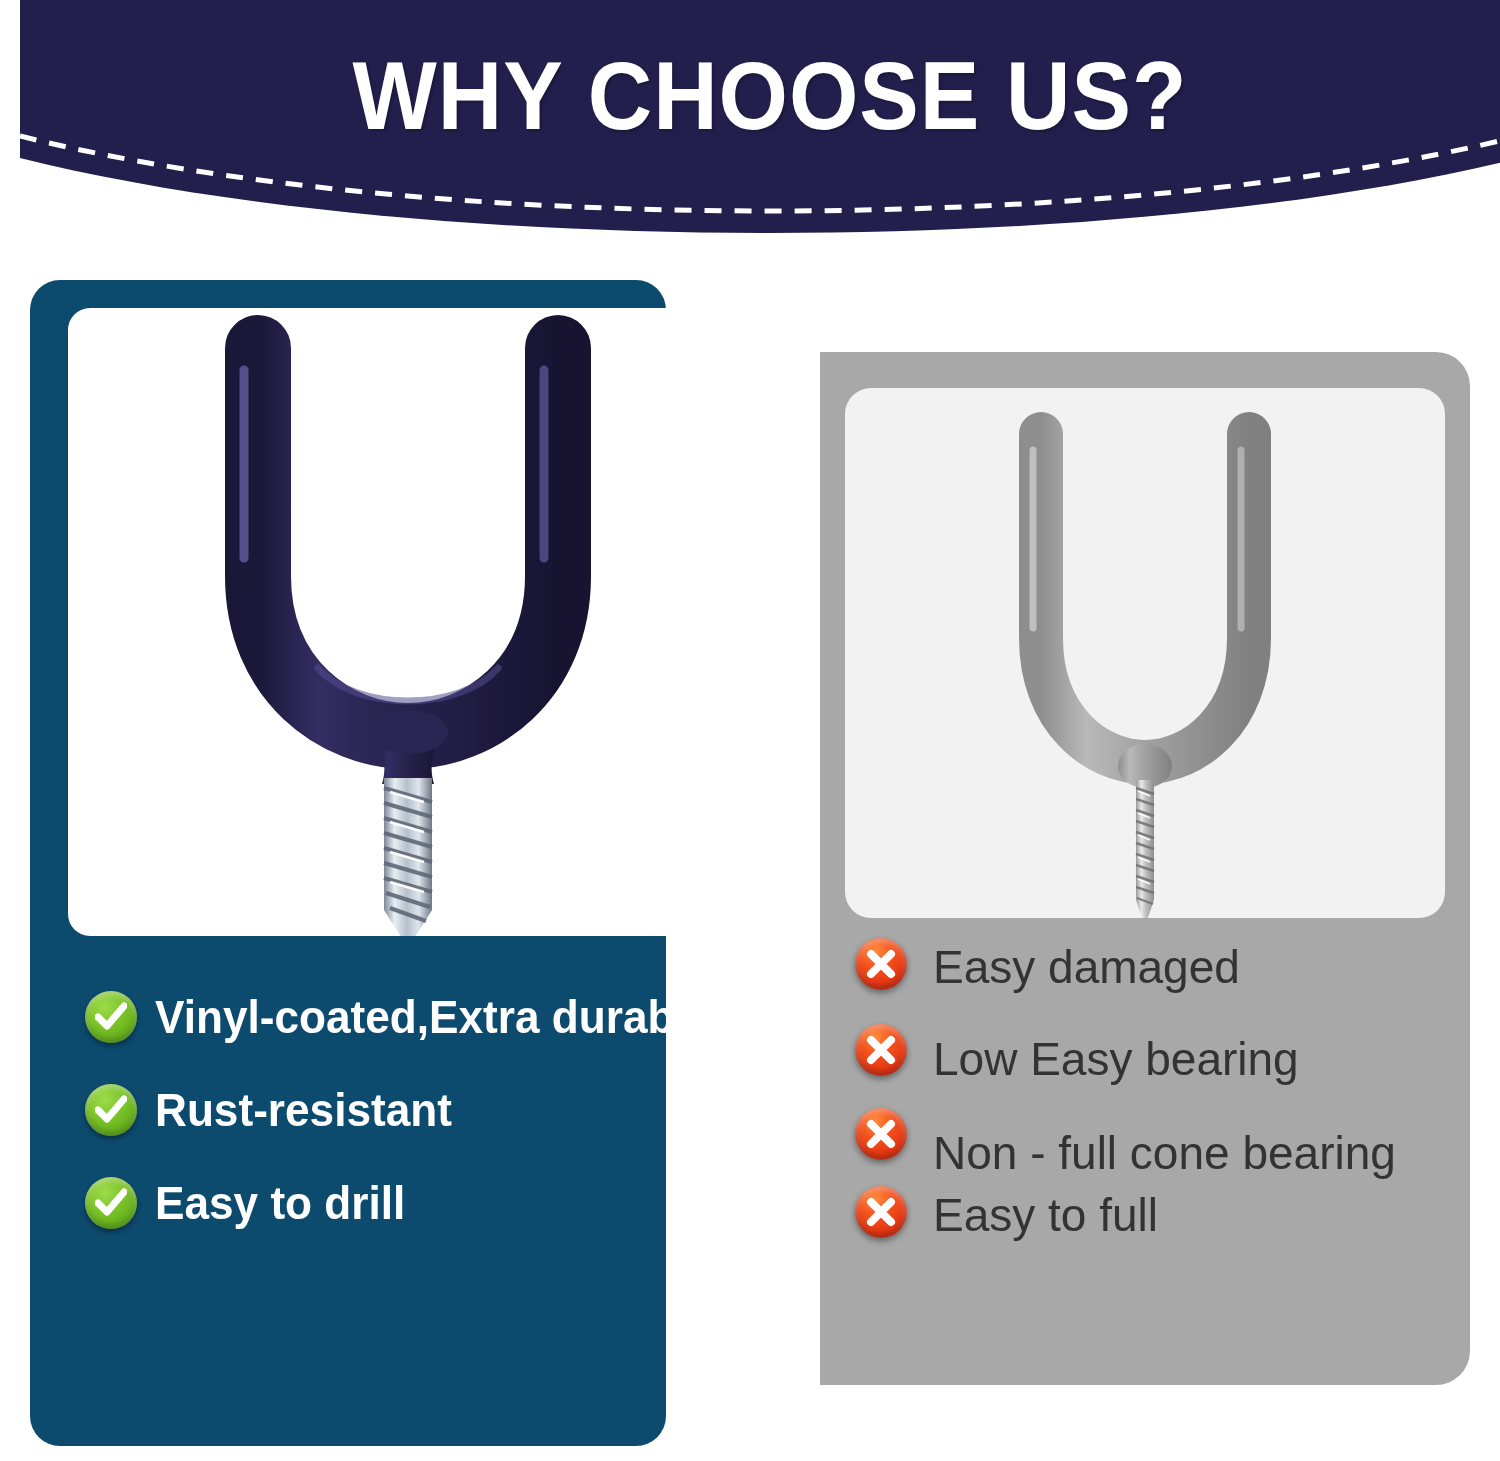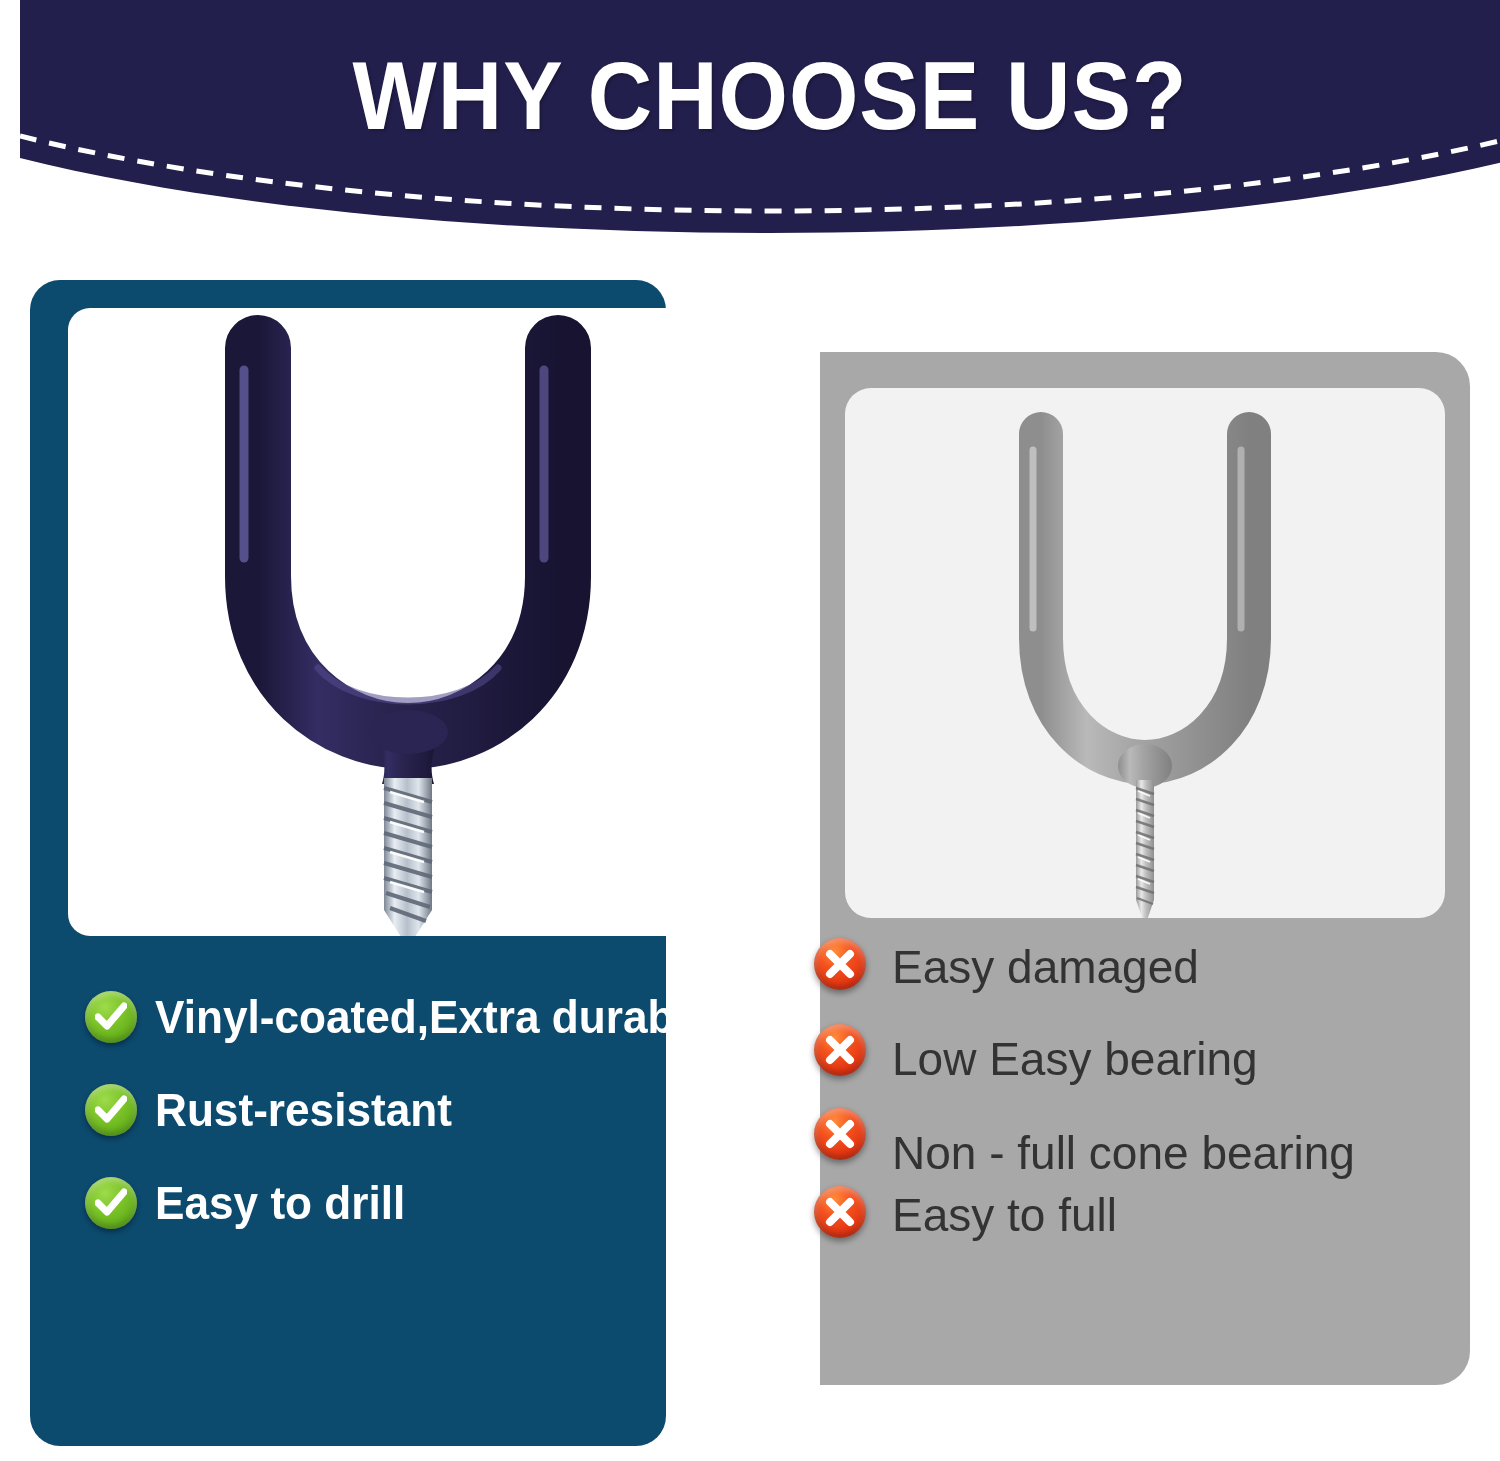--- a/index.html
+++ b/index.html
@@ -82,21 +82,21 @@
     z-index:1;
   }
   #con-photo{
     position:absolute;left:25px;top:36px;
     width:600px;height:530px;
     background:#f2f2f2;
     border-radius:26px;
     overflow:hidden;
   }
   #con-list{
-    position:absolute;left:814px;top:938px;
+    position:absolute;left:855px;top:938px;
     width:620px;
     z-index:3;
   }
   .con-row{position:relative;height:92px;}
   .x-badge{
     position:absolute;left:0;
     width:52px;height:52px;border-radius:50%;
     background:radial-gradient(circle at 40% 26%, #ff8c3a 0%, #f4511e 34%, #d21b07 100%);
     box-shadow:0 3px 6px rgba(0,0,0,0.4), inset 0 -3px 6px rgba(0,0,0,0.3), inset 0 3px 7px rgba(255,255,255,0.45);
   }

